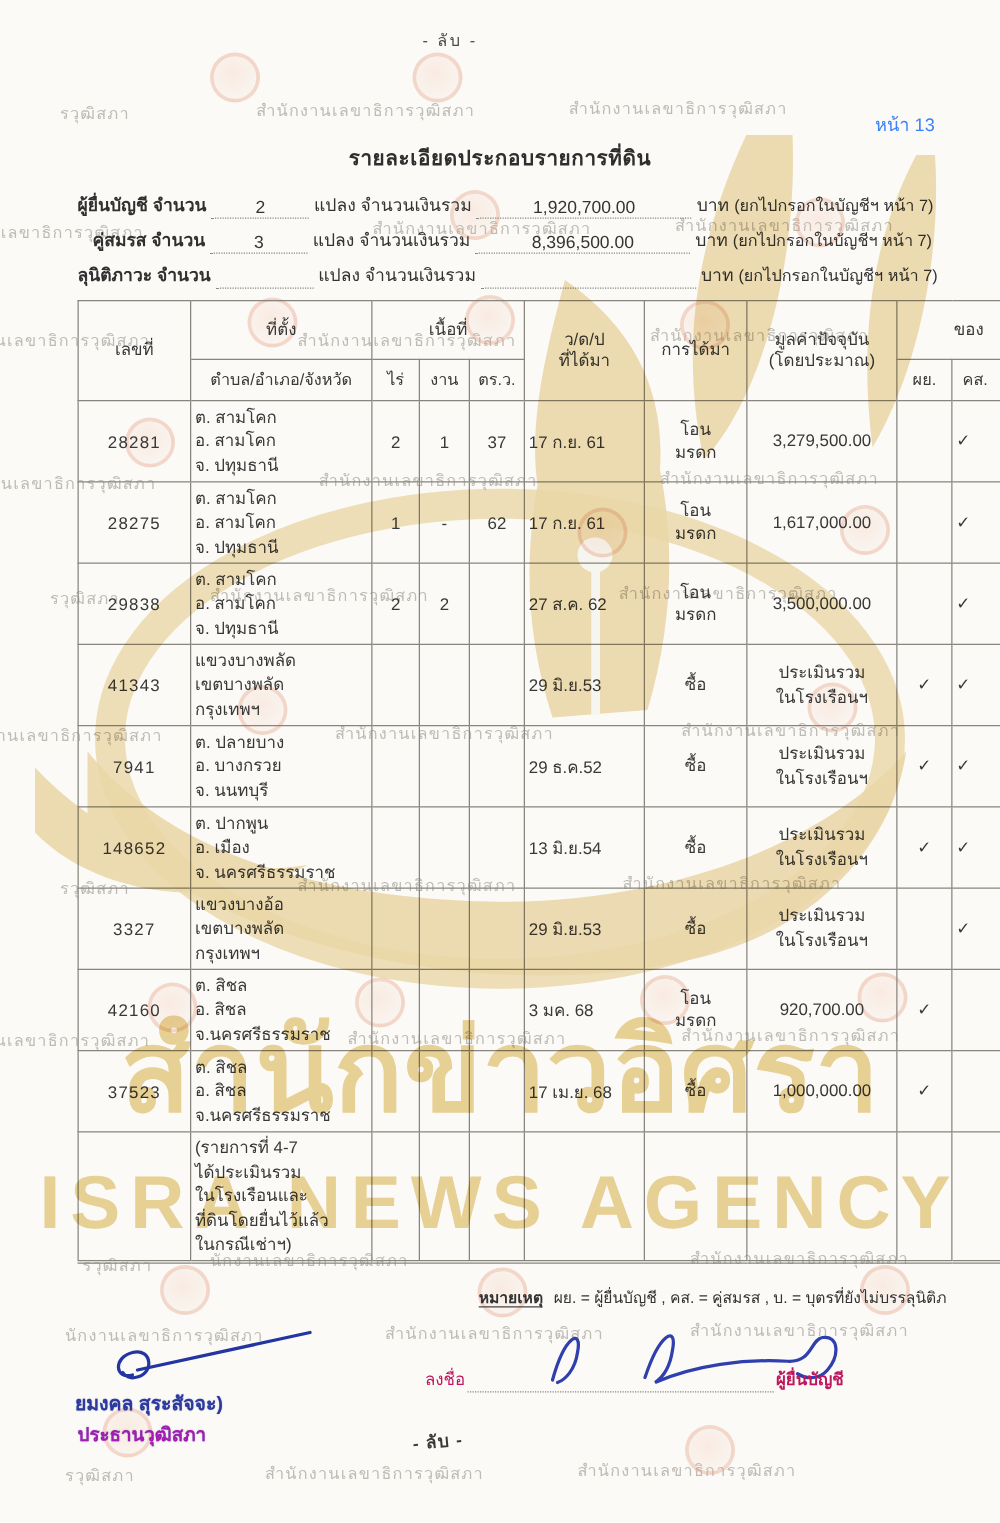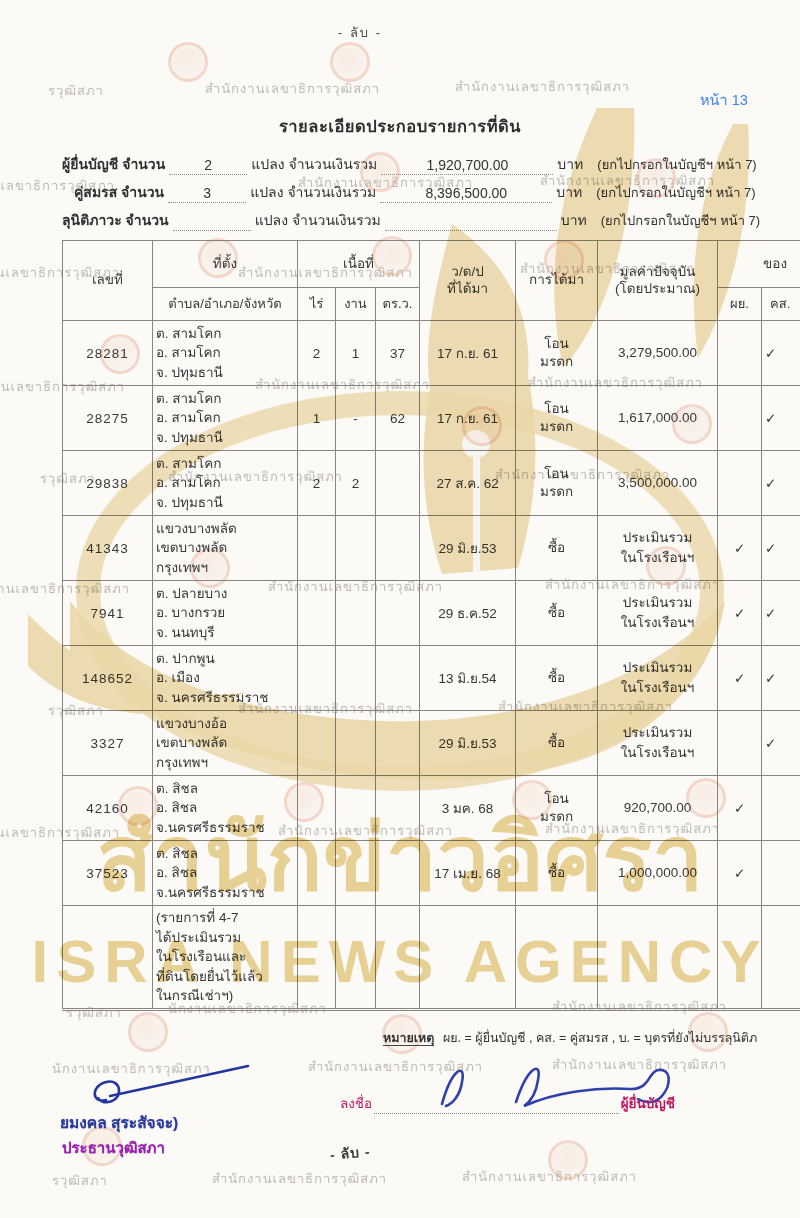--- a/index.html
+++ b/index.html
@@ -16,31 +16,31 @@
   .secret-top{position:absolute;top:22px;left:280px;width:160px;text-align:center;font-size:13px;letter-spacing:2px;color:#4a4a4a;}
   .page-num{position:absolute;top:88px;left:700px;font-size:14.5px;color:#3b82f6;}
   .doc-title{position:absolute;top:113px;left:0;width:100%;text-align:center;font-size:16.5px;font-weight:bold;color:#2e2e2e;letter-spacing:0.5px;}
   .summary{position:absolute;top:147px;left:62px;font-size:14px;color:#333;}
   .sum-line{height:28px;display:flex;align-items:flex-end;white-space:nowrap;}
   .sum-line.indent{padding-left:12px;}
   .sum-owner{font-weight:bold;color:#303030;}
   .dotseg{display:inline-block;border-bottom:1.5px dotted #8a8a84;text-align:center;line-height:17px;}
   .seg-count{width:78px;margin:0 4px;}
   .seg-amount{width:172px;margin:0 4px;}
-  .sum-note{margin-left:14px;font-size:13px;}
+  .sum-note{margin-left:4px;font-size:13px;}
   
   table.land{position:absolute;top:240px;left:62px;border-collapse:collapse;table-layout:fixed;width:770px;background:transparent;}
   table.land th,table.land td{border:1px solid #88857f;padding:2px 3px;font-weight:normal;vertical-align:middle;font-size:13.5px;color:#383838;}
   table.land th{white-space:pre-line;text-align:center;line-height:1.25;}
   tr.h1 th{height:42px;}
   tr.h2 th{height:28px;font-size:13px;}
   td.c-no{text-align:center;font-size:14px;letter-spacing:1px;}
   td.c-loc{text-align:left;padding-left:6px;line-height:1.45;}
   td.c-rai,td.c-ngan,td.c-wah{text-align:center;}
-  td.c-date{text-align:center;white-space:nowrap;font-size:13px;}
+  td.c-date{text-align:left;white-space:nowrap;font-size:13px;}
   td.c-acq{text-align:center;white-space:pre-line;line-height:1.3;font-size:13px;}
   td.c-val{text-align:center;white-space:pre-line;line-height:1.5;}
   td.c-py{text-align:center;font-size:16px;color:#2f2f2f;}
   td.c-ks{text-align:left;padding-left:10px;font-size:16px;color:#2f2f2f;}
   tbody tr{height:65px;}
   tbody tr:last-child{height:98px;}
   tbody tr:last-child td{border-bottom:3px double #88857f;}
   
   .footnote{position:absolute;top:1028px;left:383px;font-size:12.5px;white-space:nowrap;color:#333;}
   .footnote .fn-prefix{font-weight:bold;border-bottom:1px solid #444;margin-right:5px;}

